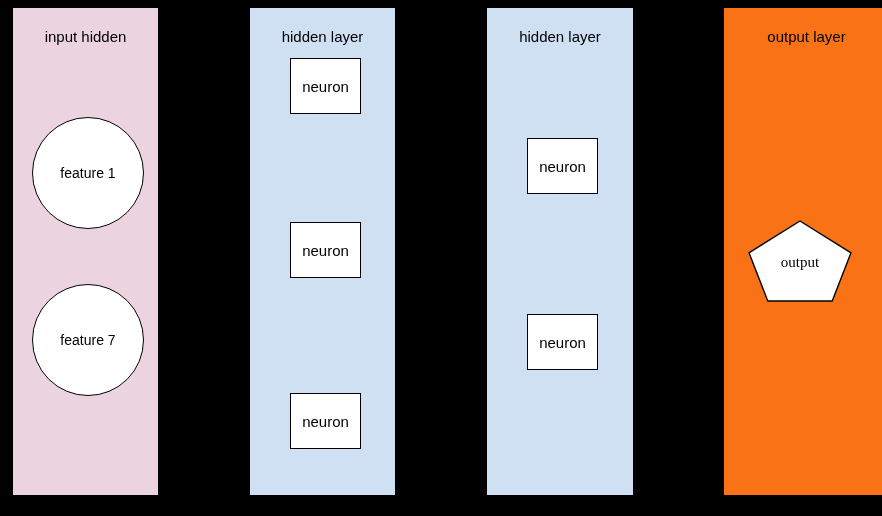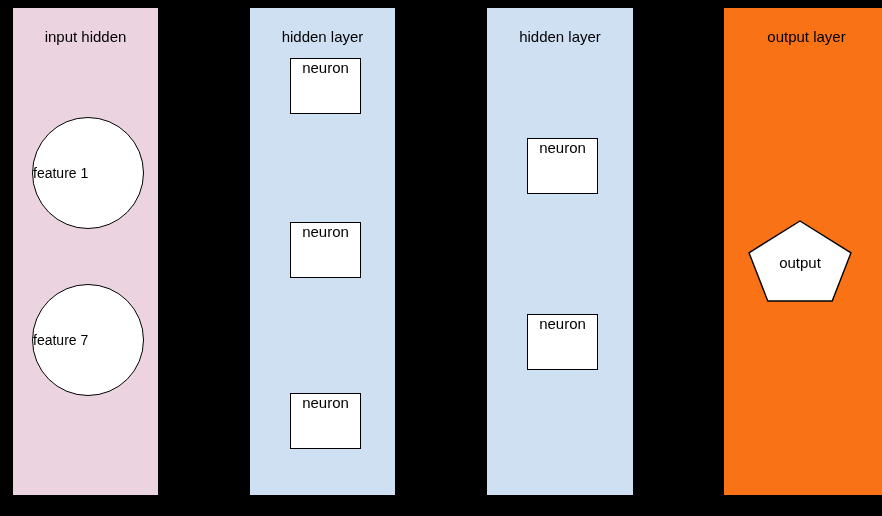--- a/index.html
+++ b/index.html
@@ -42,36 +42,38 @@
     pointer-events: none;
   }
   .node-circle {
     position: absolute;
     border-radius: 50%;
     background: #ffffff;
     border: 1.4px solid #000000;
     box-sizing: border-box;
     display: flex;
     align-items: center;
-    justify-content: flex-start;
+    justify-content: center;
     font-size: 14px;
     color: #000000;
   }
   .node-box {
     position: absolute;
     background: #ffffff;
     border: 1.4px solid #000000;
     box-sizing: border-box;
     display: flex;
+    align-items: center;
     justify-content: center;
     font-size: 15px;
     color: #000000;
   }
   .node-pent-wrap {
     position: absolute;
+    font-family: Liberation Serif, serif;
   }
   .node-pent-label {
     position: absolute;
     width: 100%;
     text-align: center;
     font-size: 15px;
     color: #000000;
     top: 50%;
     transform: translateY(-40%);
   }

